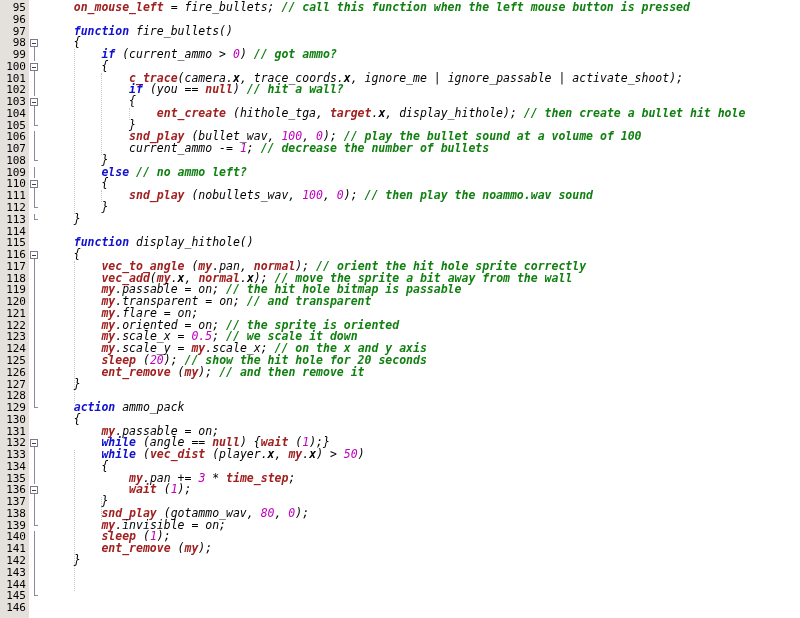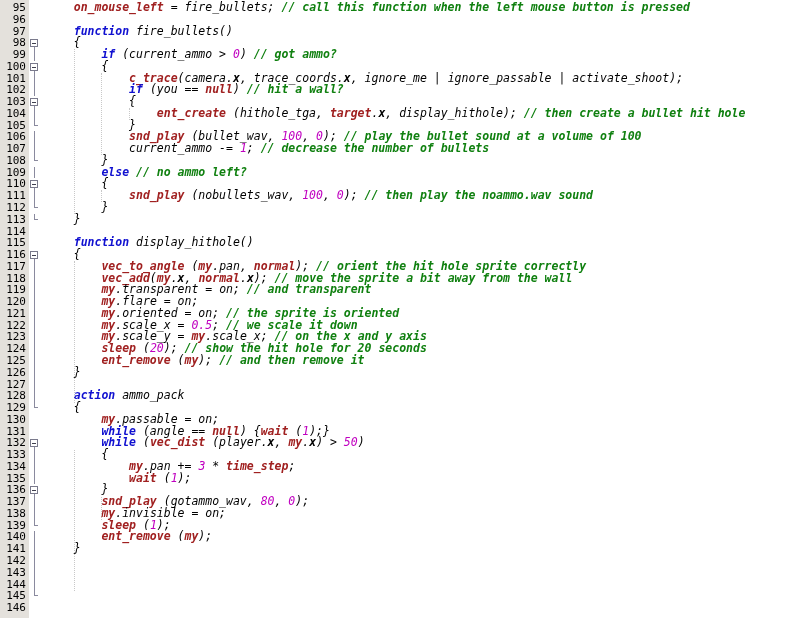--- a/index.html
+++ b/index.html
@@ -383,20 +383,21 @@
       <div class="codeline"><span class="punct">        </span><span class="kw">else</span><span class="punct"> </span><span class="cmt">// no ammo left?</span></div>
       <div class="codeline"><span class="punct">        </span><span class="brace">{</span></div>
       <div class="codeline"><span class="punct">            </span><span class="fn">snd_play</span><span class="id"> (nobullets_wav, </span><span class="num">100</span><span class="punct">, </span><span class="num">0</span><span class="punct">); </span><span class="cmt">// then play the noammo.wav sound</span></div>
       <div class="codeline"><span class="punct">        </span><span class="brace">}</span></div>
       <div class="codeline"><span class="punct">    </span><span class="brace">}</span></div>
       <div class="codeline"></div>
       <div class="codeline"><span class="punct">    </span><span class="kw">function</span><span class="id"> display_hithole()</span></div>
       <div class="codeline"><span class="punct">    </span><span class="brace">{</span></div>
       <div class="codeline"><span class="punct">        </span><span class="fn">vec_to_angle</span><span class="punct"> (</span><span class="fn">my</span><span class="punct">.</span><span class="id">pan</span><span class="punct">, </span><span class="fn">normal</span><span class="punct">); </span><span class="cmt">// orient the hit hole sprite correctly</span></div>
       <div class="codeline"><span class="punct">        </span><span class="fn">vec_add</span><span class="punct">(</span><span class="fn">my</span><span class="punct">.</span><span class="prop">x</span><span class="punct">, </span><span class="fn">normal</span><span class="punct">.</span><span class="prop">x</span><span class="punct">); </span><span class="cmt">// move the sprite a bit away from the wall</span></div>
+      <div class="codeline"><span class="punct">        </span><span class="fn">my</span><span class="punct">.</span><span class="id">passable</span><span class="id"> = on; </span><span class="cmt">// the hit hole bitmap is passable</span></div>
       <div class="codeline"><span class="punct">        </span><span class="fn">my</span><span class="punct">.</span><span class="id">transparent</span><span class="id"> = on; </span><span class="cmt">// and transparent</span></div>
       <div class="codeline"><span class="punct">        </span><span class="fn">my</span><span class="punct">.</span><span class="id">flare</span><span class="id"> = on;</span></div>
       <div class="codeline"><span class="punct">        </span><span class="fn">my</span><span class="punct">.</span><span class="id">oriented</span><span class="id"> = on; </span><span class="cmt">// the sprite is oriented</span></div>
       <div class="codeline"><span class="punct">        </span><span class="fn">my</span><span class="punct">.</span><span class="id">scale_x</span><span class="punct"> = </span><span class="num">0.5</span><span class="punct">; </span><span class="cmt">// we scale it down</span></div>
       <div class="codeline"><span class="punct">        </span><span class="fn">my</span><span class="punct">.</span><span class="id">scale_y</span><span class="punct"> = </span><span class="fn">my</span><span class="punct">.</span><span class="id">scale_x</span><span class="punct">; </span><span class="cmt">// on the x and y axis</span></div>
       <div class="codeline"><span class="punct">        </span><span class="fn">sleep</span><span class="punct"> (</span><span class="num">20</span><span class="punct">); </span><span class="cmt">// show the hit hole for 20 seconds</span></div>
       <div class="codeline"><span class="punct">        </span><span class="fn">ent_remove</span><span class="punct"> (</span><span class="fn">my</span><span class="punct">); </span><span class="cmt">// and then remove it</span></div>
       <div class="codeline"><span class="punct">    </span><span class="brace">}</span></div>
       <div class="codeline"></div>
       <div class="codeline"><span class="punct">    </span><span class="kw">action</span><span class="id"> ammo_pack</span></div>

